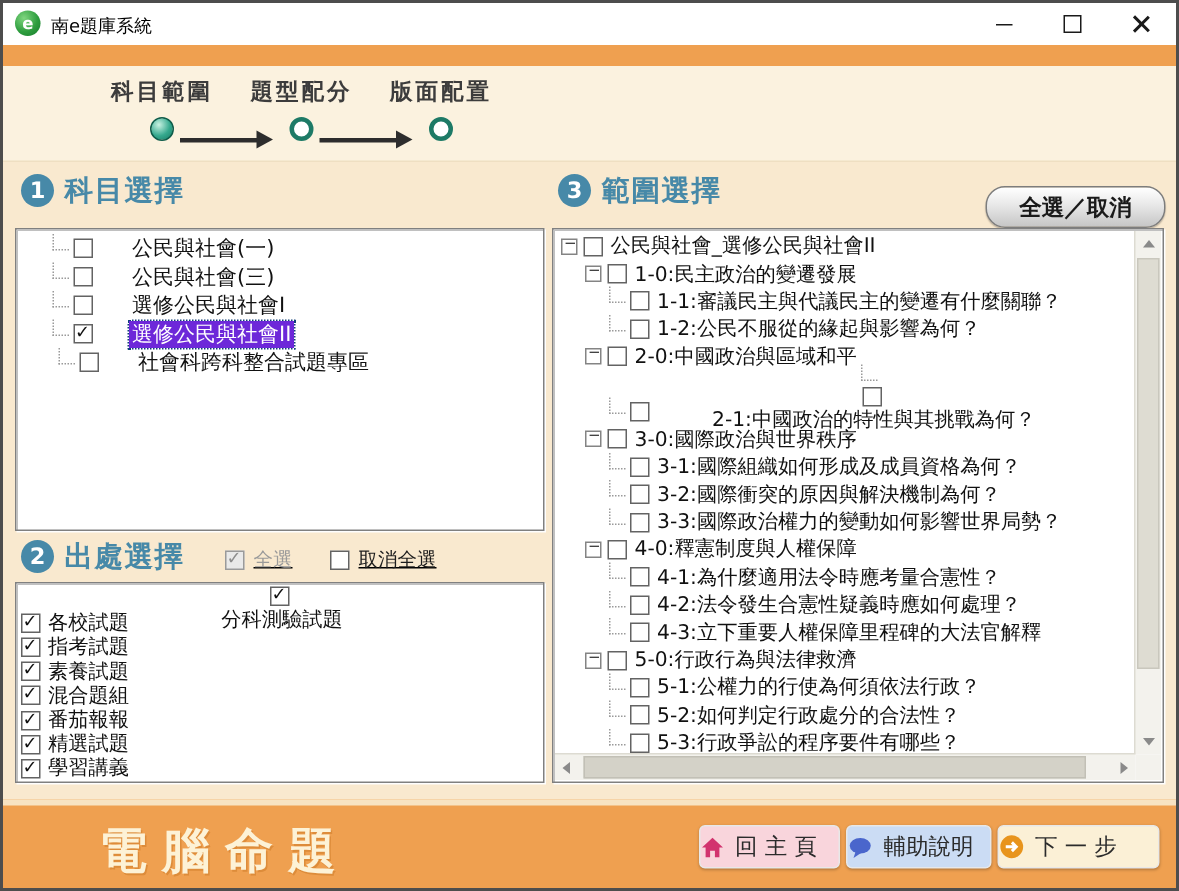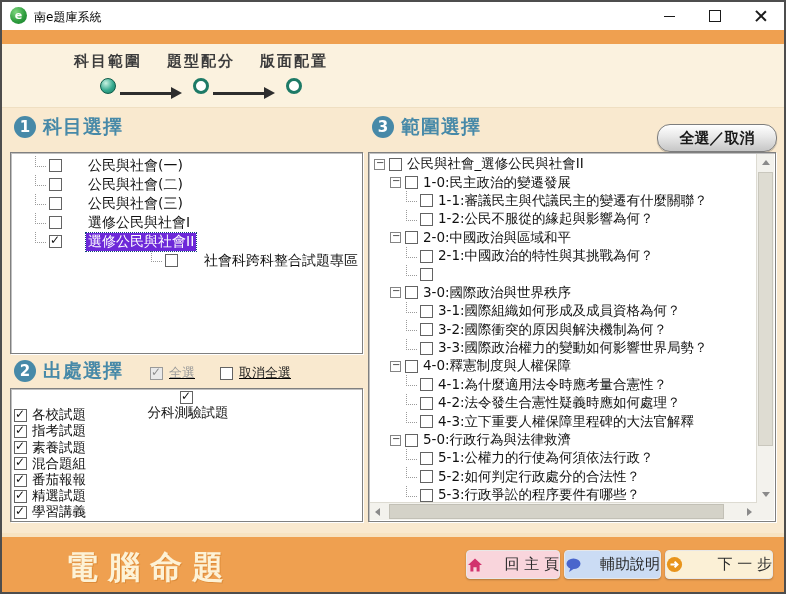--- a/index.html
+++ b/index.html
@@ -73,21 +73,21 @@
   .tri-down{left:5px;bottom:6px;border-left:4px solid transparent;border-right:4px solid transparent;border-top:5px solid #8a8a8a;}
   .tri-left{left:5px;top:5px;border-top:4px solid transparent;border-bottom:4px solid transparent;border-right:5px solid #8a8a8a;}
   .tri-right{right:5px;top:5px;border-top:4px solid transparent;border-bottom:4px solid transparent;border-left:5px solid #8a8a8a;}
   .vthumb{position:absolute;left:1px;right:1px;top:18px;height:78%;background:#dedcd2;border:1px solid #c9c7bd;}
   .hthumb{position:absolute;top:1px;bottom:1px;left:19px;width:86%;background:#d4d2c8;border:1px solid #c2c0b6;}
   
   .footer{position:absolute;left:0;top:531px;width:100%;height:59px;background:#efa050;border-top:4px solid #f7e3c2;box-sizing:content-box;}
   .brand{position:absolute;left:64px;top:9px;font-size:32px;font-weight:bold;color:#fdf2d6;letter-spacing:10px;
          text-shadow:1px 1px 0 #dd8c3a;}
   .fbtn{position:absolute;top:13px;height:27px;border-radius:4px;border:1px solid #e8e8e8;display:flex;
-        align-items:center;justify-content:space-between;gap:7px;font-size:15px;color:#2b2b2b;cursor:pointer;
+        align-items:center;justify-content:flex-start;gap:7px;font-size:15px;color:#2b2b2b;cursor:pointer;
         box-shadow:0 1px 2px rgba(0,0,0,.25);}
   .fbtn svg{flex:none;}
   .btn-home{left:464px;width:92px;background:#f9d5dc;}
   .btn-help{left:562px;width:95px;background:#cbdcf4;}
   .btn-next{left:663px;width:106px;background:#fbf0d6;}
 </style>
 </head>
 <body>
 
 <div class="window">
@@ -132,38 +132,33 @@
 
   <div class="sunken" style="left:8px;top:150px;width:353px;height:202px;padding:3px 2px;" id="subject-tree">
       <div class="trow " style="padding-left: 22px;">
         <span class="elbow"></span>
         <span class="cb "></span>
         <span class="lbl gapwide">公民與社會(一)</span>
       </div>
       <div class="trow " style="padding-left: 22px;">
         <span class="elbow"></span>
         <span class="cb "></span>
-        <span class="lbl gapwide">公民與社會(二)</span>
-      </div>
-      <div class="trow " style="padding-left: 22px;">
-        <span class="elbow"></span>
-        <span class="cb "></span>
         <span class="lbl gapwide">公民與社會(三)</span>
       </div>
       <div class="trow " style="padding-left: 22px;">
         <span class="elbow"></span>
         <span class="cb "></span>
         <span class="lbl gapwide">選修公民與社會I</span>
       </div>
       <div class="trow " style="padding-left: 22px;">
         <span class="elbow"></span>
         <span class="cb checked"></span>
         <span class="lbl gapwide sel">選修公民與社會II</span>
       </div>
-      <div class="trow " style="padding-left: 14px; justify-content: flex-end;">
+      <div class="trow " style="padding-left: 26px;">
         <span class="elbow"></span>
         <span class="cb "></span>
         <span class="lbl gapwide">社會科跨科整合試題專區</span>
       </div>
     </div>
 
   <div class="sechead" style="left:12px;top:356px;">
     <span class="numbadge">2</span>
     <span class="sectitle">出處選擇</span>
   </div>
@@ -237,21 +232,21 @@
         <div class="trow rrow" style="padding-left: 34px;">
           <span class="elbow"></span>
           <span class="cb "></span>
           <span class="lbl gaptight">1-2:公民不服從的緣起與影響為何？</span>
         </div>
         <div class="trow rrow" style="padding-left: 18px;">
           <span class="expander"></span>
           <span class="cb "></span>
           <span class="lbl gaptight">2-0:中國政治與區域和平</span>
         </div>
-        <div class="trow rrow" style="padding-left: 34px;">
+        <div class="trow rrow" style="padding-left: 34px; flex-direction: column;">
           <span class="elbow"></span>
           <span class="cb "></span>
           <span class="lbl gaptight">2-1:中國政治的特性與其挑戰為何？</span>
         </div>
         <div class="trow rrow" style="padding-left: 34px;">
           <span class="elbow"></span>
           <span class="cb "></span>
         </div>
         <div class="trow rrow" style="padding-left: 18px;">
           <span class="expander"></span>

